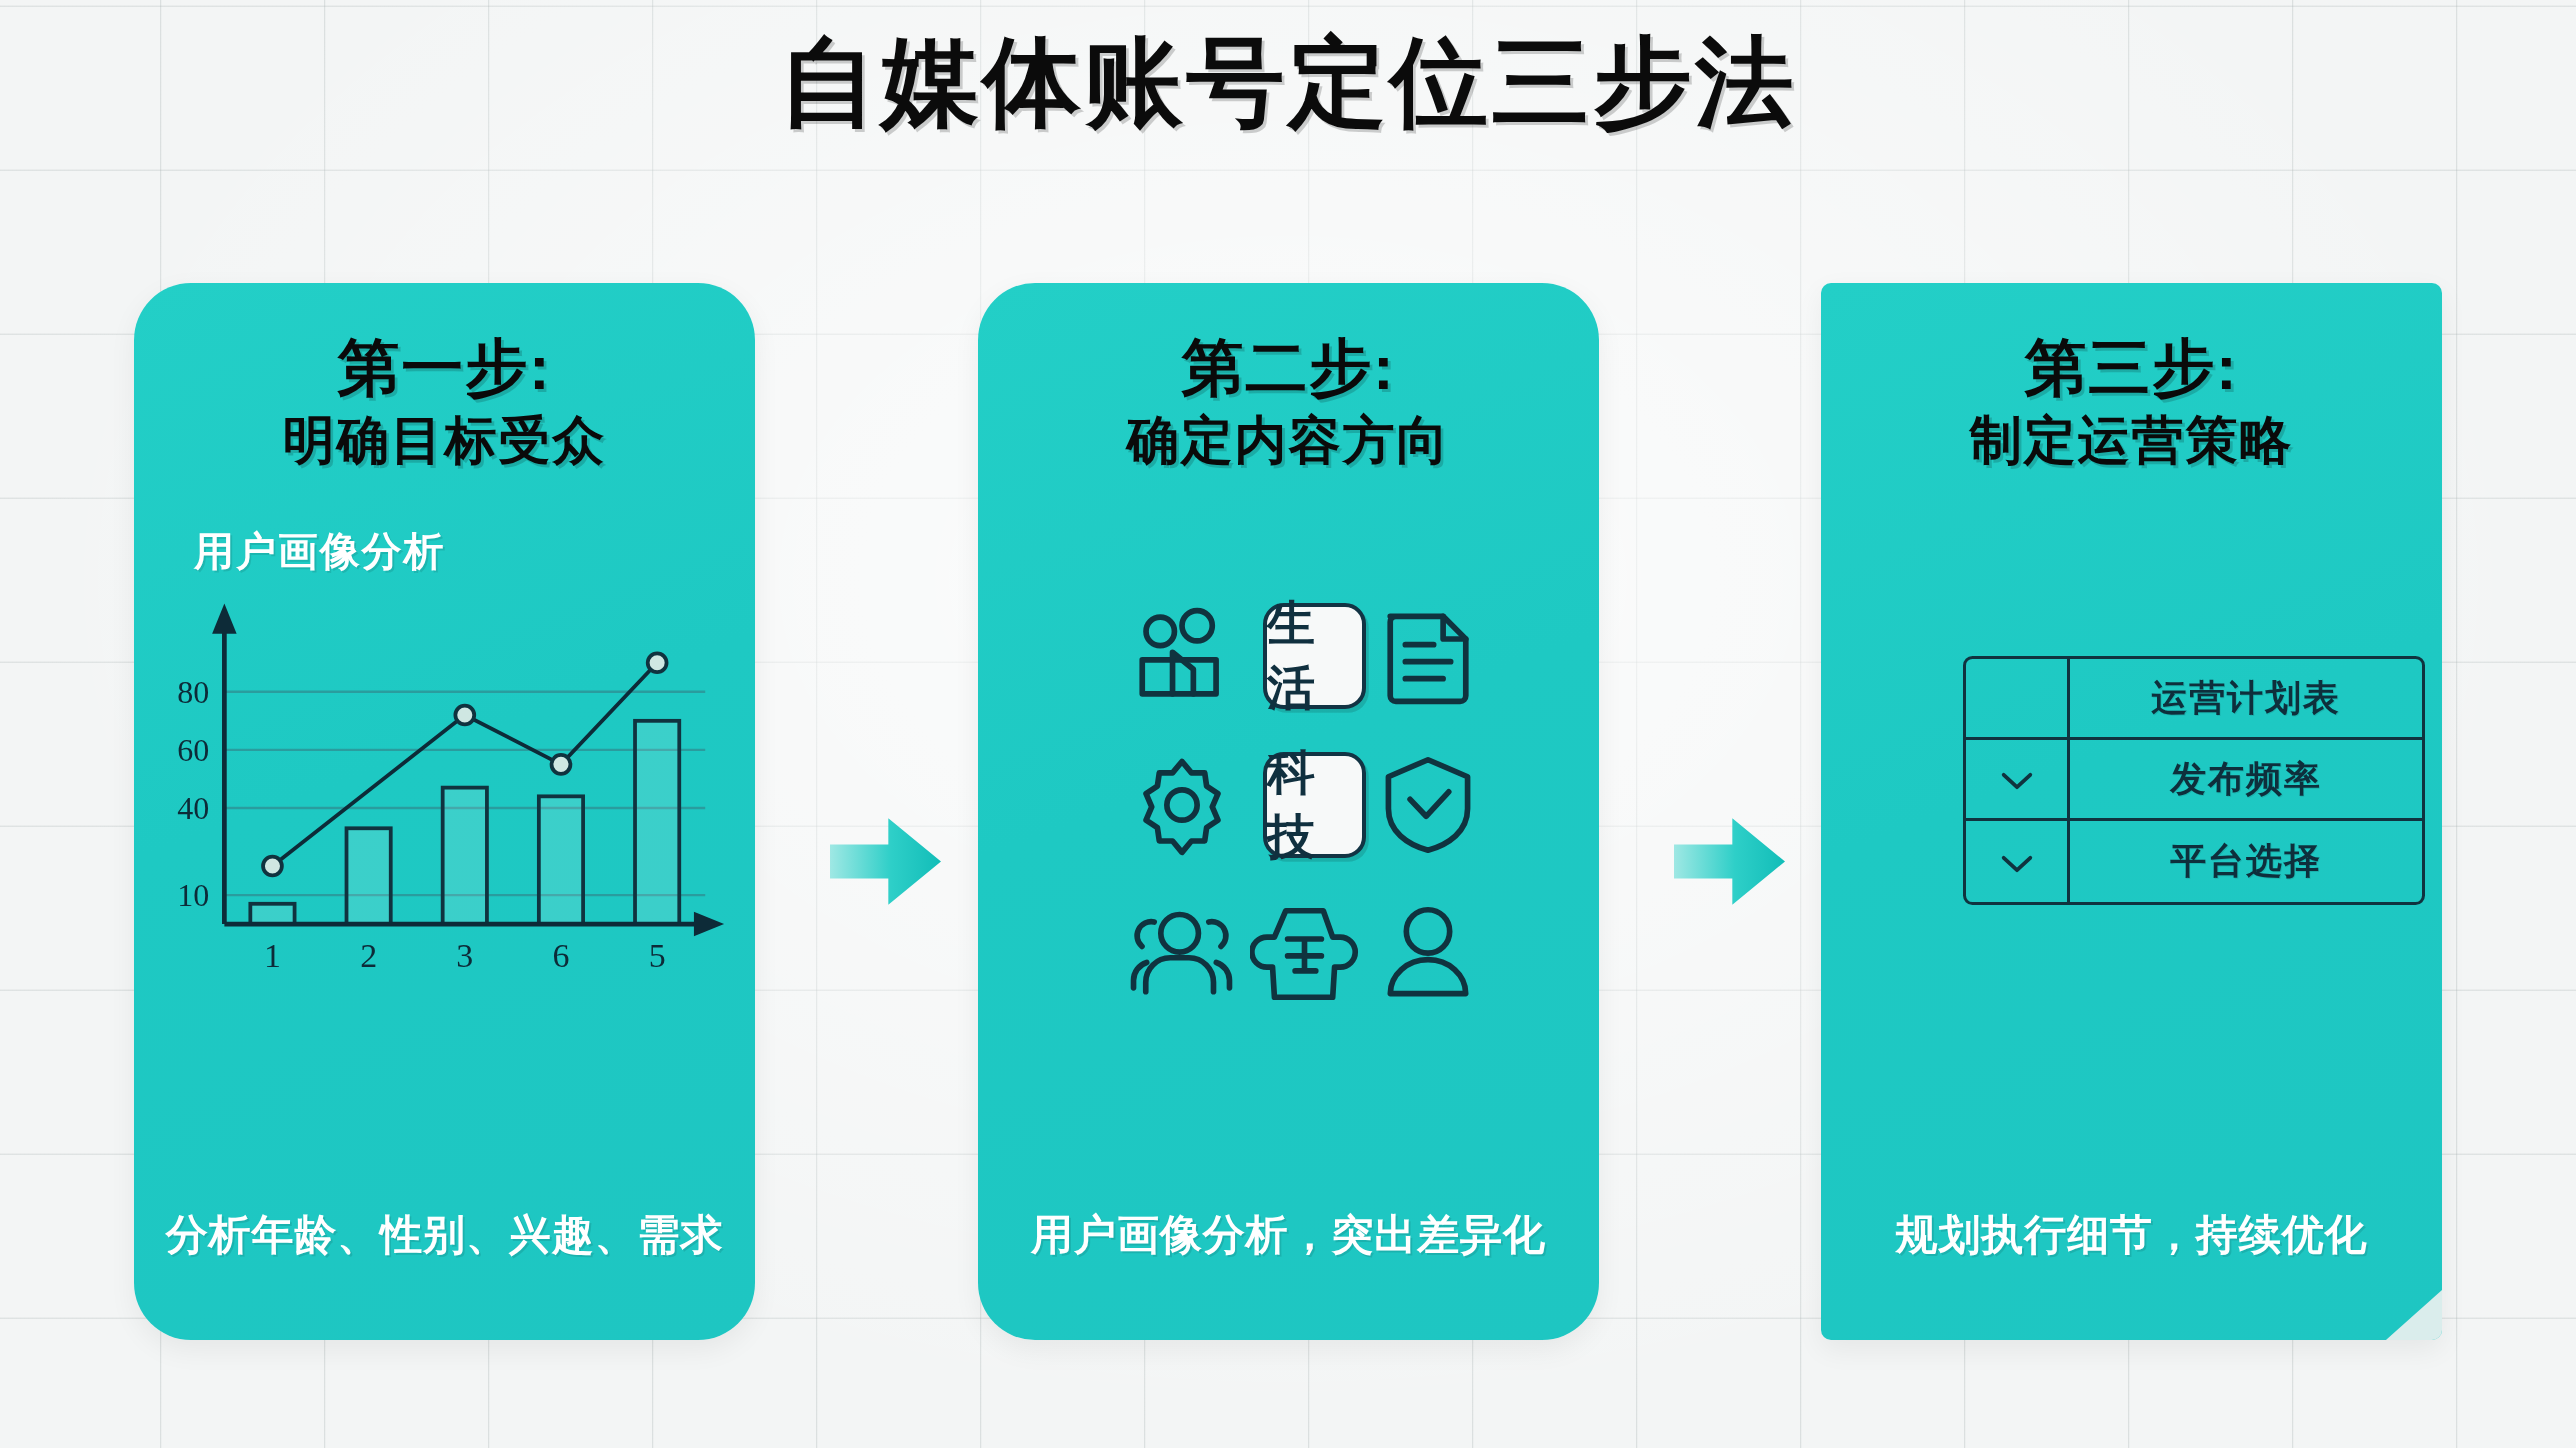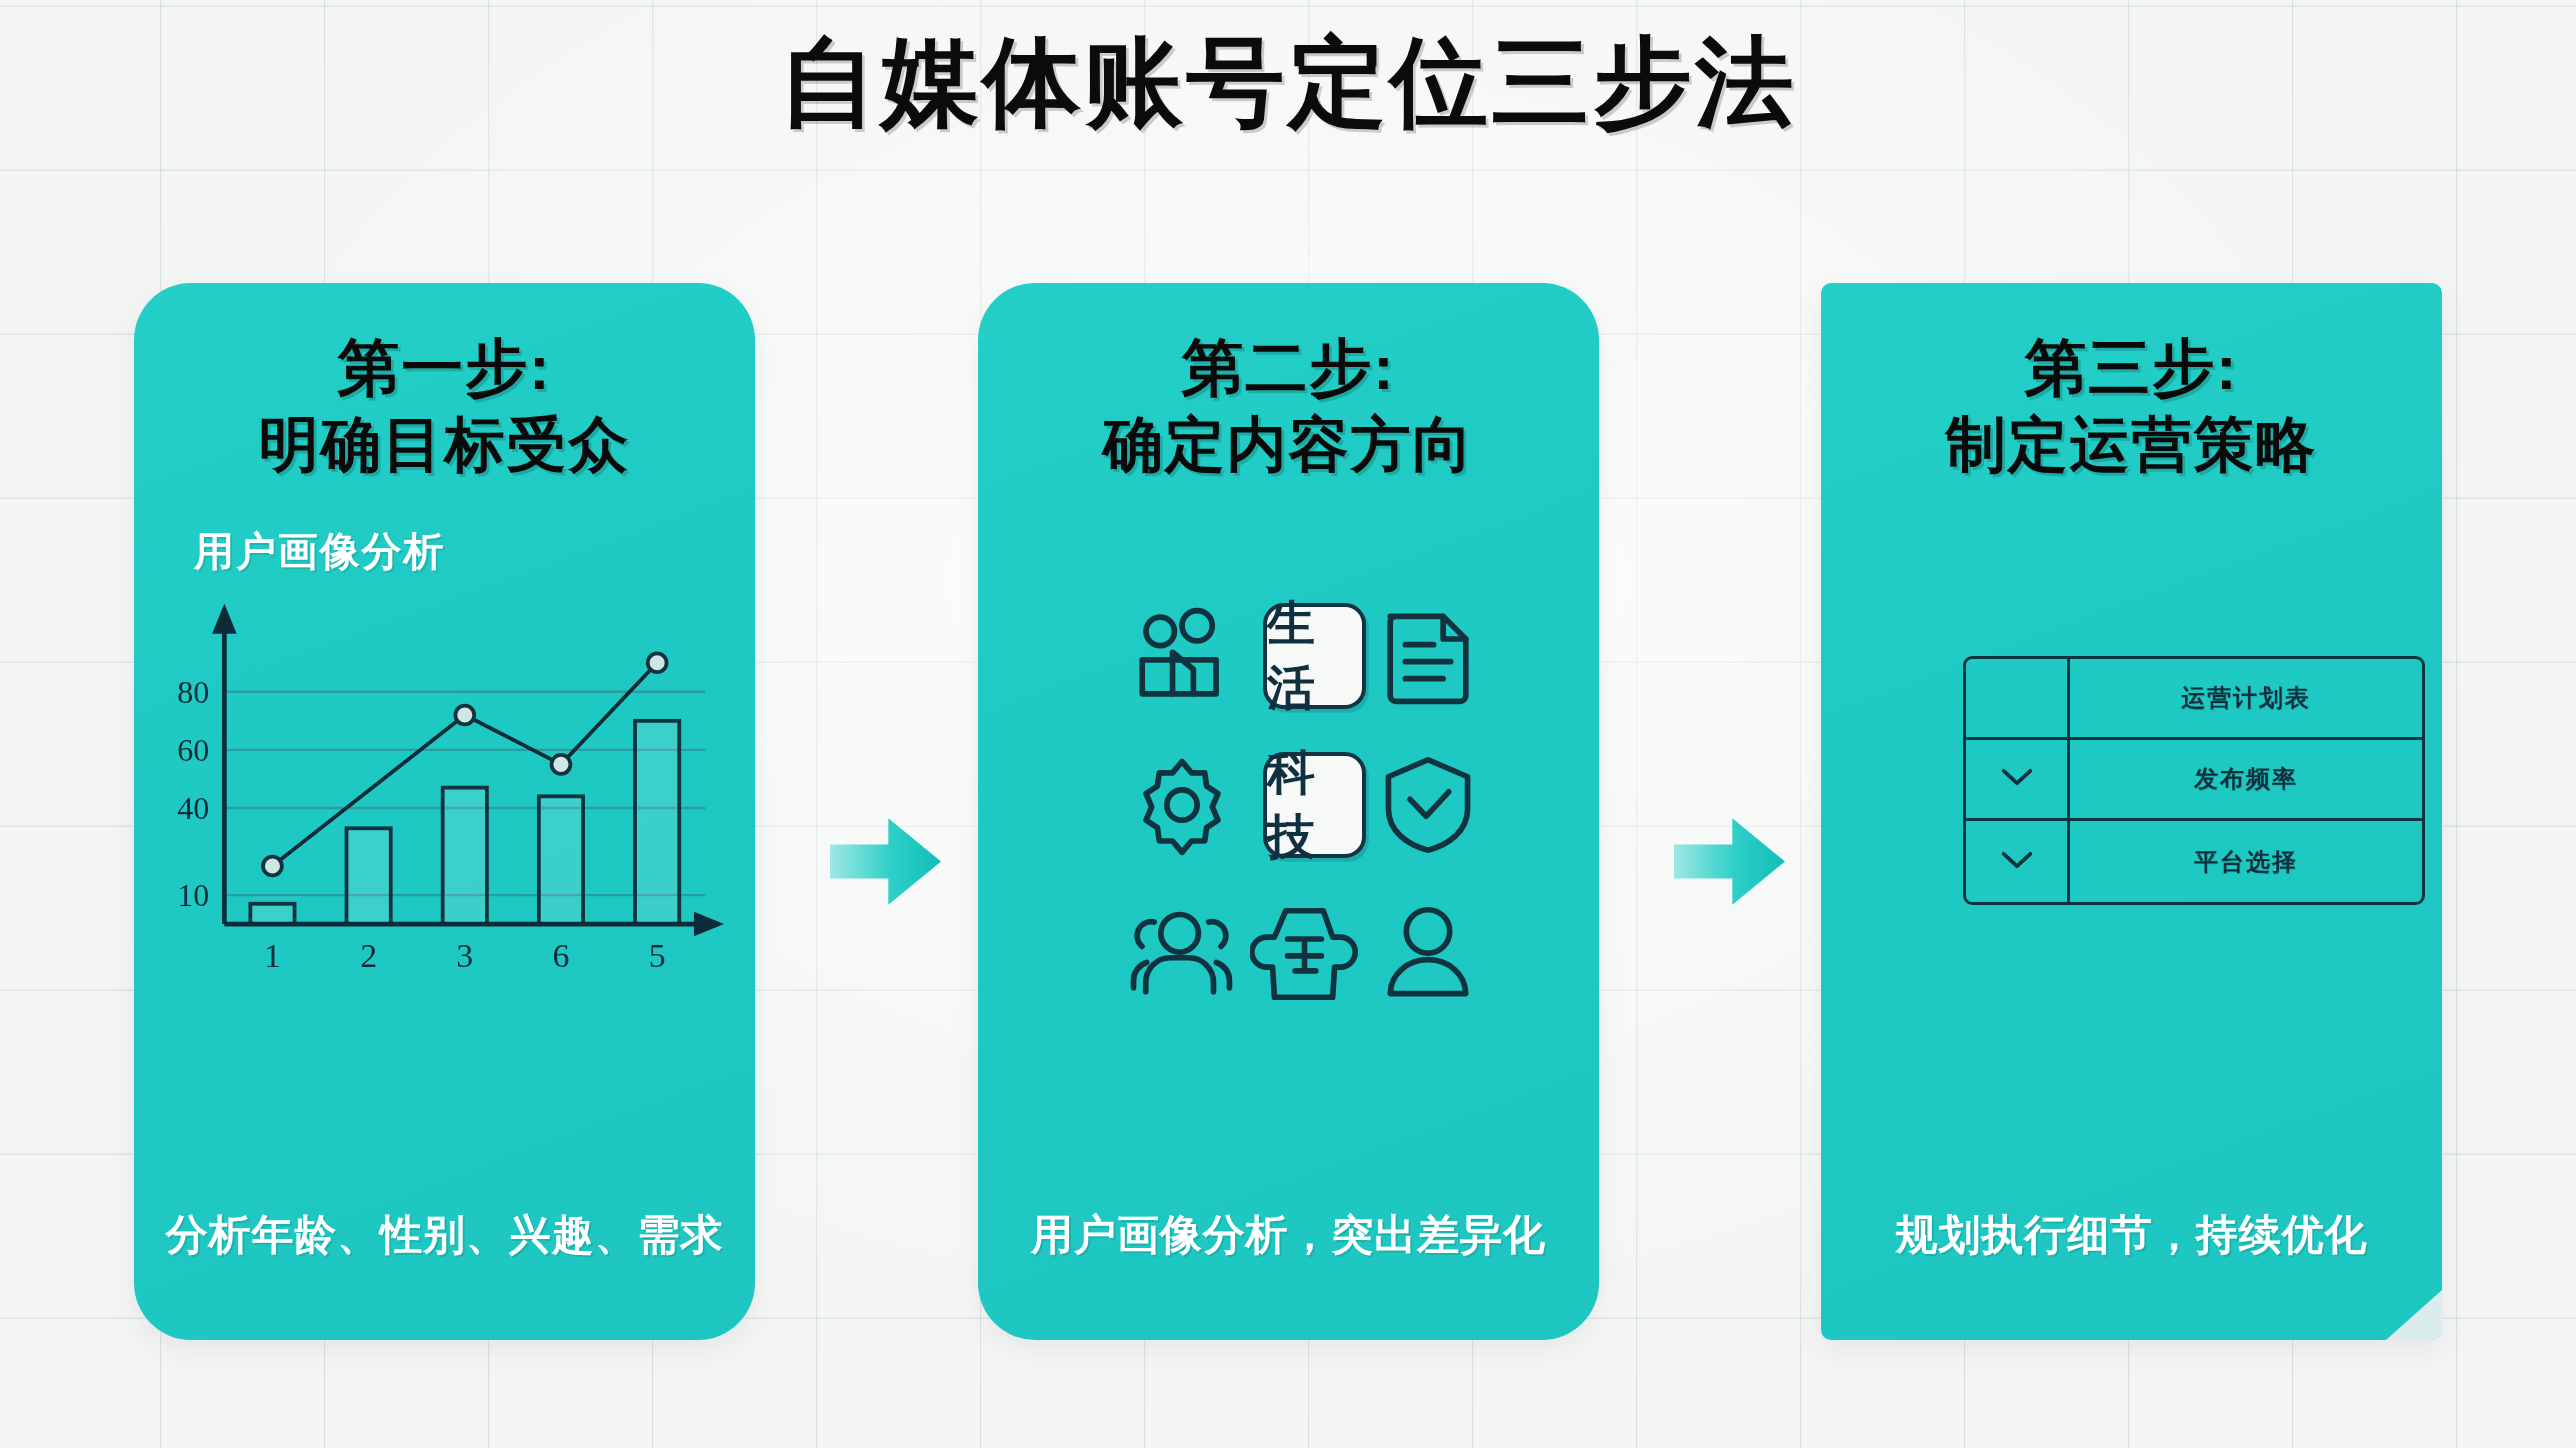--- a/index.html
+++ b/index.html
@@ -51,21 +51,21 @@
     clip-path:polygon(100% 0,100% 100%,0 100%);
     opacity:.9;
   }
 
   .card-head{
     margin-top:45px; text-align:center;
     font-size:62px; font-weight:900; color:#0a0a0a;
     line-height:1.28; letter-spacing:1.9px;
     text-shadow:2.8px 2.8px 0 rgba(0,0,0,.16);
   }
-  .card-head .l2{ font-size:60px; }
+  .card-head .l2{ font-size:52px; }
 
   .card-foot{
     position:absolute; left:0; bottom:77px; width:100%;
     text-align:center; color:#ffffff;
     font-size:42px; font-weight:700; letter-spacing:0.9px;
     text-shadow:1.9px 1.9px 0 rgba(0,0,0,.10);
   }
 
   
   #chart-wrap{ position:absolute; left:0; top:241px; width:100%; }
@@ -96,21 +96,21 @@
   #plan-table{
     position:absolute; left:142px; top:373px;
     width:462px;
     border:3.8px solid #10333f; border-radius:9.4px;
     border-collapse:separate; border-spacing:0;
     overflow:hidden;
   }
   #plan-table td{
     border-bottom:3.8px solid #10333f;
     height:81px; color:#0e2f3c;
-    font-size:24px; font-weight:700; text-align:center;
+    font-size:36px; font-weight:700; text-align:center;
     letter-spacing:1.9px;
     text-shadow:0.9px 0.9px 0 rgba(0,0,0,.10);
   }
   #plan-table tr:last-child td{ border-bottom:none; }
   #plan-table td.chev{ width:104px; border-right:3.8px solid #10333f; }
   .chev-icon{ display:inline-block; width:38px; height:21px; }
 
   
   .arrow{ position:absolute; top:816px; width:111px; height:91px; }
   #arrow1{ left:830px; }

